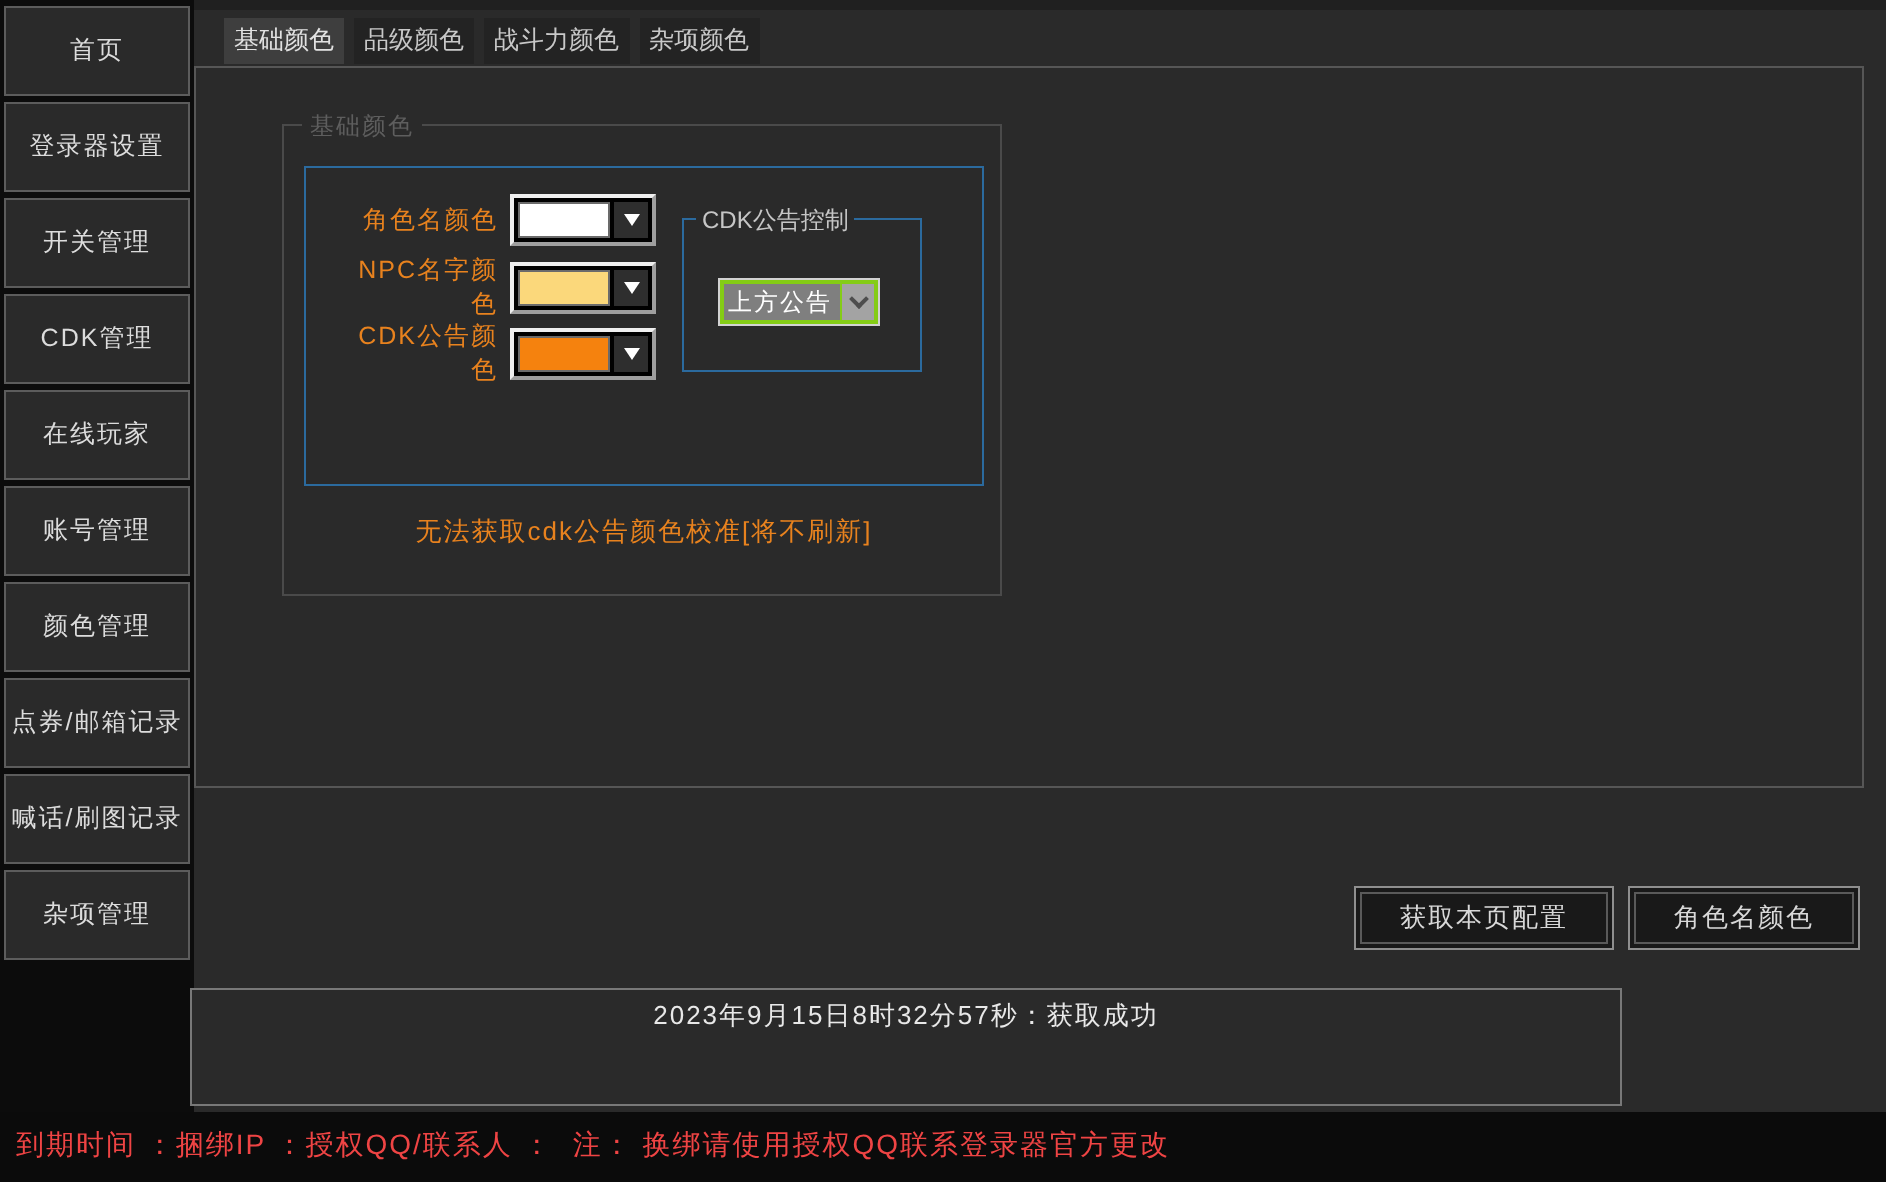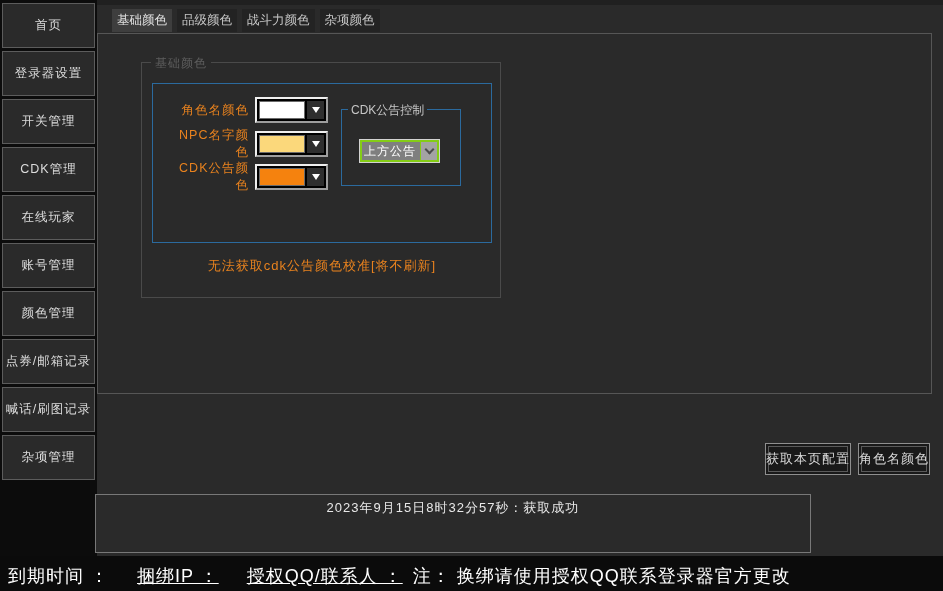--- a/index.html
+++ b/index.html
@@ -107,21 +107,21 @@
   }
 
   .warning {
     position:absolute; left:0; top:173px; width:100%;
     text-align:center; color:#e8821e; font-size:13px; letter-spacing:1px;
   }
 
   
   .actions { position:absolute; top:443px; right:13px; display:flex; gap:7px; }
   .act-btn {
-    height:32px; padding:0 0;
+    height:32px; padding:0 22px;
     background:#191919; color:#d8d8d8; font-size:13px; letter-spacing:1px;
     border:1px solid #8f8f8f;
     box-shadow: inset 0 0 0 2px #191919, inset 0 0 0 3px #5a5a5a;
     display:flex; align-items:center; cursor:pointer;
     font-family:inherit;
   }
 
   
   .status-box {
     position:absolute; left:95px; top:494px; width:716px; height:59px;
@@ -129,22 +129,22 @@
   }
   .status-box .msg {
     margin-top:4px; text-align:center; color:#e8e8e8; font-size:13px; letter-spacing:1px;
   }
 
   
   .footer {
     position:absolute; left:0; top:556px; width:943px; height:35px;
     background:#0b0b0b; display:flex; align-items:flex-start; padding:8px 0 0 8px;
   }
-  .footer span { color:#ffffff; font-size:18px; white-space:nowrap; letter-spacing:1px; }
-  .footer .gap1 { margin-left:28px;text-decoration:underline; }
+  .footer span { color:#ef4444; font-size:14px; white-space:nowrap; letter-spacing:1px; }
+  .footer .gap1 { margin-left:0; }
   .footer .gap2 { margin-left:10px; }
 </style>
 </head>
 <body>
 
 <div class="root">
 
   <div class="main-bg"></div>
 
   <div class="sidebar">

